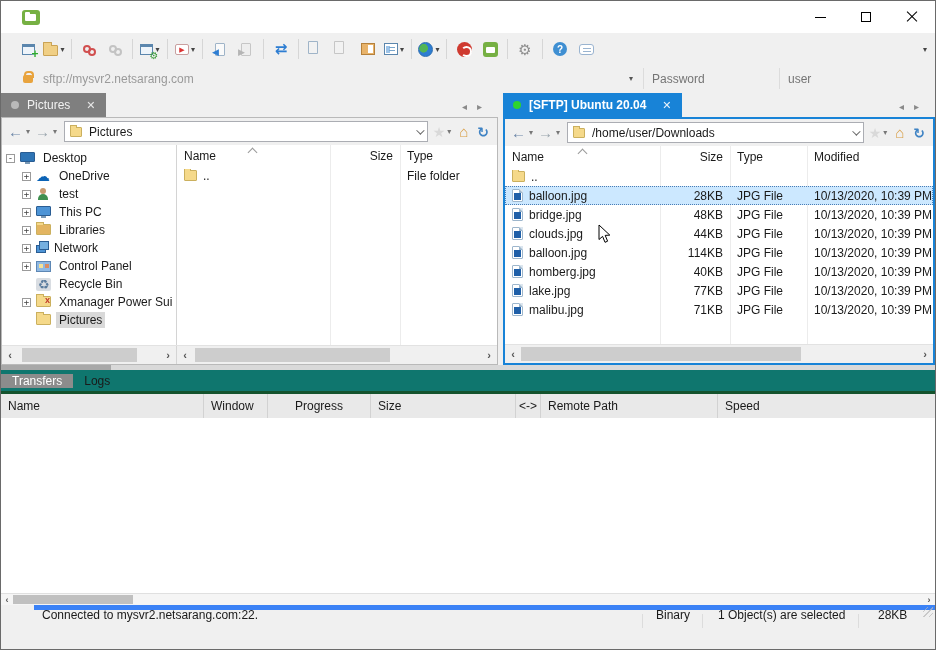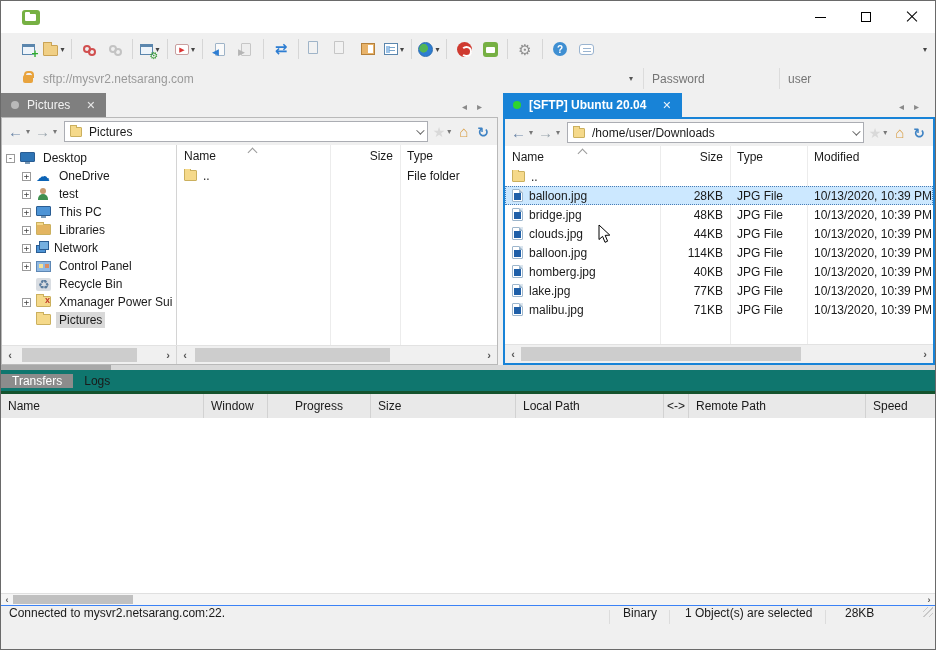--- a/index.html
+++ b/index.html
@@ -157,21 +157,21 @@
   .ttab.active { background:#8c8c8c; color:#fff; }
   .transfer-header { height:24px; background:#e9e9e9; display:flex; align-items:center; }
   .th-cell { height:100%; display:flex; align-items:center; padding:0 7px; border-right:1px solid #d2d2d2; overflow:hidden; white-space:nowrap; }
   .th-cell.center { justify-content:center; }
   .transfer-body { height:175px; background:#fff; }
   .tscroll { height:12px; background:#f5f5f5; position:relative; border-top:1px solid #e0e0e0; }
   .tscroll .hs-arrow { width:12px; font-size:9px; }
   .tscroll .hs-thumb { top:1px; height:9px; background:#c0c0c0; }
 
   
-  .statusbar { height:14px; background:#f0f0f0; border-top:1px solid #3b82f6; position:relative; display:flex; align-items:center; }
+  .statusbar { height:14px; background:#f0f0f0; border-top:5px solid #3b82f6; position:relative; display:flex; align-items:center;margin-left:33px; }
   .sb-left { padding-left:8px; }
   .sb-item { position:absolute; top:0; height:100%; display:flex; align-items:center; }
   .sb-sep { position:absolute; top:4px; width:1px; height:14px; background:#dcdcdc; }
   .grip { position:absolute; right:2px; bottom:2px; width:10px; height:10px; background:
     repeating-linear-gradient(135deg, transparent 0 3px, #b8b8b8 3px 4px); opacity:.7; }
 
   
   .cursor { position:absolute; left:597px; top:223px; z-index:50; pointer-events:none; }
 </style>
 </head>
@@ -545,21 +545,20 @@
       </div>
     <div class="ttab">
         <span>Logs</span>
       </div>
   </div>
   <div class="transfer-header">
     <span class="th-cell" style="width:203px">Name</span>
     <span class="th-cell" style="width:64px">Window</span>
     <span class="th-cell center" style="width:103px">Progress</span>
     <span class="th-cell" style="width:145px">Size</span>
-    <span class="th-cell" style="width:148px">Local Path</span>
     <span class="th-cell center" style="width:25px;padding:0">&lt;-&gt;</span>
     <span class="th-cell" style="width:177px">Remote Path</span>
     <span class="th-cell" style="flex:1;border-right:none">Speed</span>
   </div>
   <div class="transfer-body"></div>
   <div class="tscroll">
     <span class="hs-arrow hs-left">‹</span>
     <span class="hs-thumb" style="left:12px;width:120px"></span>
     <span class="hs-arrow hs-right">›</span>
   </div>

